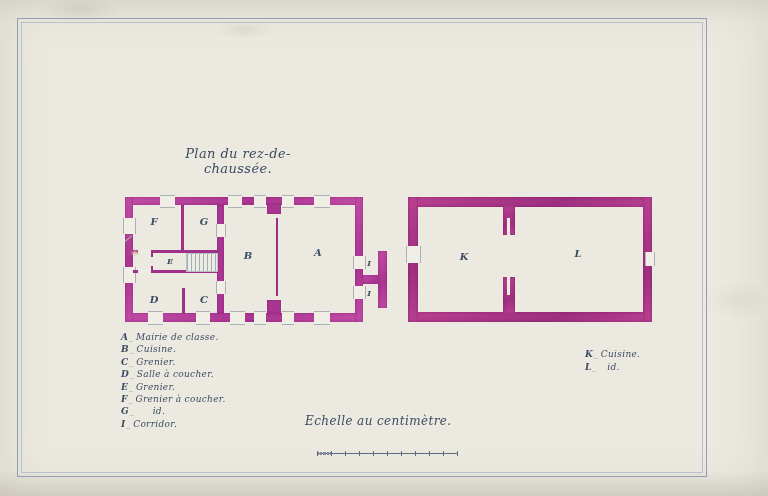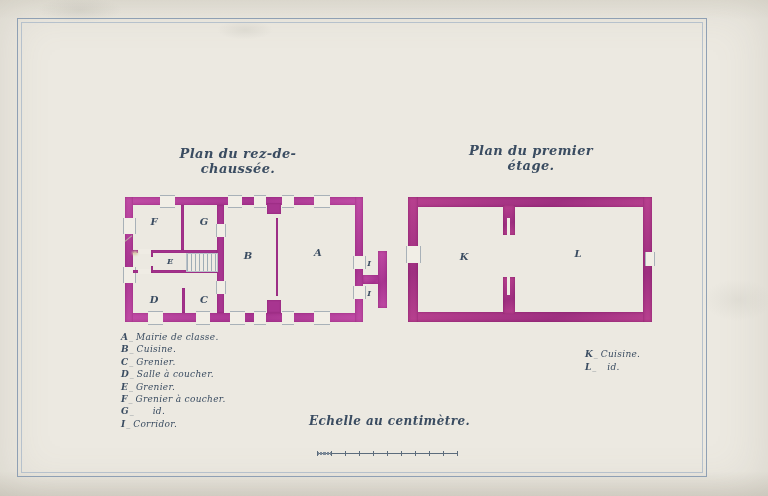--- a/index.html
+++ b/index.html
@@ -14,21 +14,21 @@
       radial-gradient(40px 14px at 245px 30px, rgba(150,150,140,.15), transparent 70%),
       radial-gradient(50px 30px at 738px 300px, rgba(150,150,140,.12), transparent 70%),
       linear-gradient(#e4e1d7, var(--paper) 4%, var(--paper) 95%, #d9d5cb 100%);
     box-shadow: inset 0 0 50px rgba(120,115,100,.18);
   }
   .abs{position:absolute;}
   
   .frame-outer{left:17px;top:18px;width:688px;height:457px;border:1px solid var(--frame);}
   .frame-inner{left:21px;top:22px;width:680px;height:449px;border:1px solid var(--frame-light);}
   
-  .script{font-style:italic;color:var(--ink);letter-spacing:.4px;font-weight:bold;}
+  .script{font-style:italic;color:var(--ink);letter-spacing:.4px;}
   .title{font-size:13px;text-align:center;}
   
   .wall{background:linear-gradient(135deg,var(--wall) 0%,var(--wall-dark) 55%,var(--wall) 100%);
         box-shadow:inset 0 0 3px rgba(120,20,95,.55);}
   .wall2{background:linear-gradient(160deg,#b8418f, #9e2f80 60%, #b8418f);
         box-shadow:inset 0 0 3px rgba(110,18,85,.6);}
   .part{background:var(--wall-dark);box-shadow:inset 0 0 2px rgba(110,18,85,.6);}
   .gap-h{background:#f1eee6;border-top:1px solid #a8b1b8;border-bottom:1px solid #a8b1b8;}
   .gap-v{background:#f1eee6;border-left:1px solid #a8b1b8;border-right:1px solid #a8b1b8;}
   .slot{background:#efece4;}
@@ -51,21 +51,20 @@
 </style>
 </head>
 <body>
 
 <div id="sheet">
 
   <div class="abs frame-outer"></div>
   <div class="abs frame-inner"></div>
 
   <div class="abs script title" style="left:157px;top:146px;width:162px;">Plan du rez-de-chaussée.</div>
-  <div class="abs script title" style="left:450px;top:143px;width:162px;">Plan du premier étage.</div>
 
   <div>
 
     <div class="abs wall" style="left:125px;top:197px;width:238px;height:8px;"></div>
     <div class="abs wall" style="left:125px;top:313px;width:238px;height:9px;"></div>
     <div class="abs wall" style="left:125px;top:197px;width:8px;height:125px;"></div>
     <div class="abs wall" style="left:355px;top:197px;width:8px;height:125px;"></div>
 
     <div class="abs gap-h" style="left:160px;top:195px;width:15px;height:11px;"></div>
     <div class="abs gap-h" style="left:228px;top:195px;width:14px;height:11px;"></div>
@@ -182,21 +181,21 @@
     <div class="legend-row" style="height:13px;">
       <span class="leg-letter">K</span>
       <span class="leg-label">Cuisine.</span>
     </div>
     <div class="legend-row" style="height:13px;">
       <span class="leg-letter">L</span>
       <span class="leg-label idem" style="margin-left:8px;">id.</span>
     </div>
   </div>
 
-  <div class="abs script" style="left:305px;top:414px;width:165px;text-align:right;font-size:12px;">Echelle au centimètre.</div>
+  <div class="abs script" style="left:305px;top:414px;width:165px;text-align:left;font-size:12px;">Echelle au centimètre.</div>
   <div class="abs scale-line" style="left:317px;top:453px;width:140px;">
       <div class="tick" style="left: 0px;"></div>
       <div class="tick" style="left: 14px;"></div>
       <div class="tick" style="left: 28px;"></div>
       <div class="tick" style="left: 42px;"></div>
       <div class="tick" style="left: 56px;"></div>
       <div class="tick" style="left: 70px;"></div>
       <div class="tick" style="left: 84px;"></div>
       <div class="tick" style="left: 98px;"></div>
       <div class="tick" style="left: 112px;"></div>

